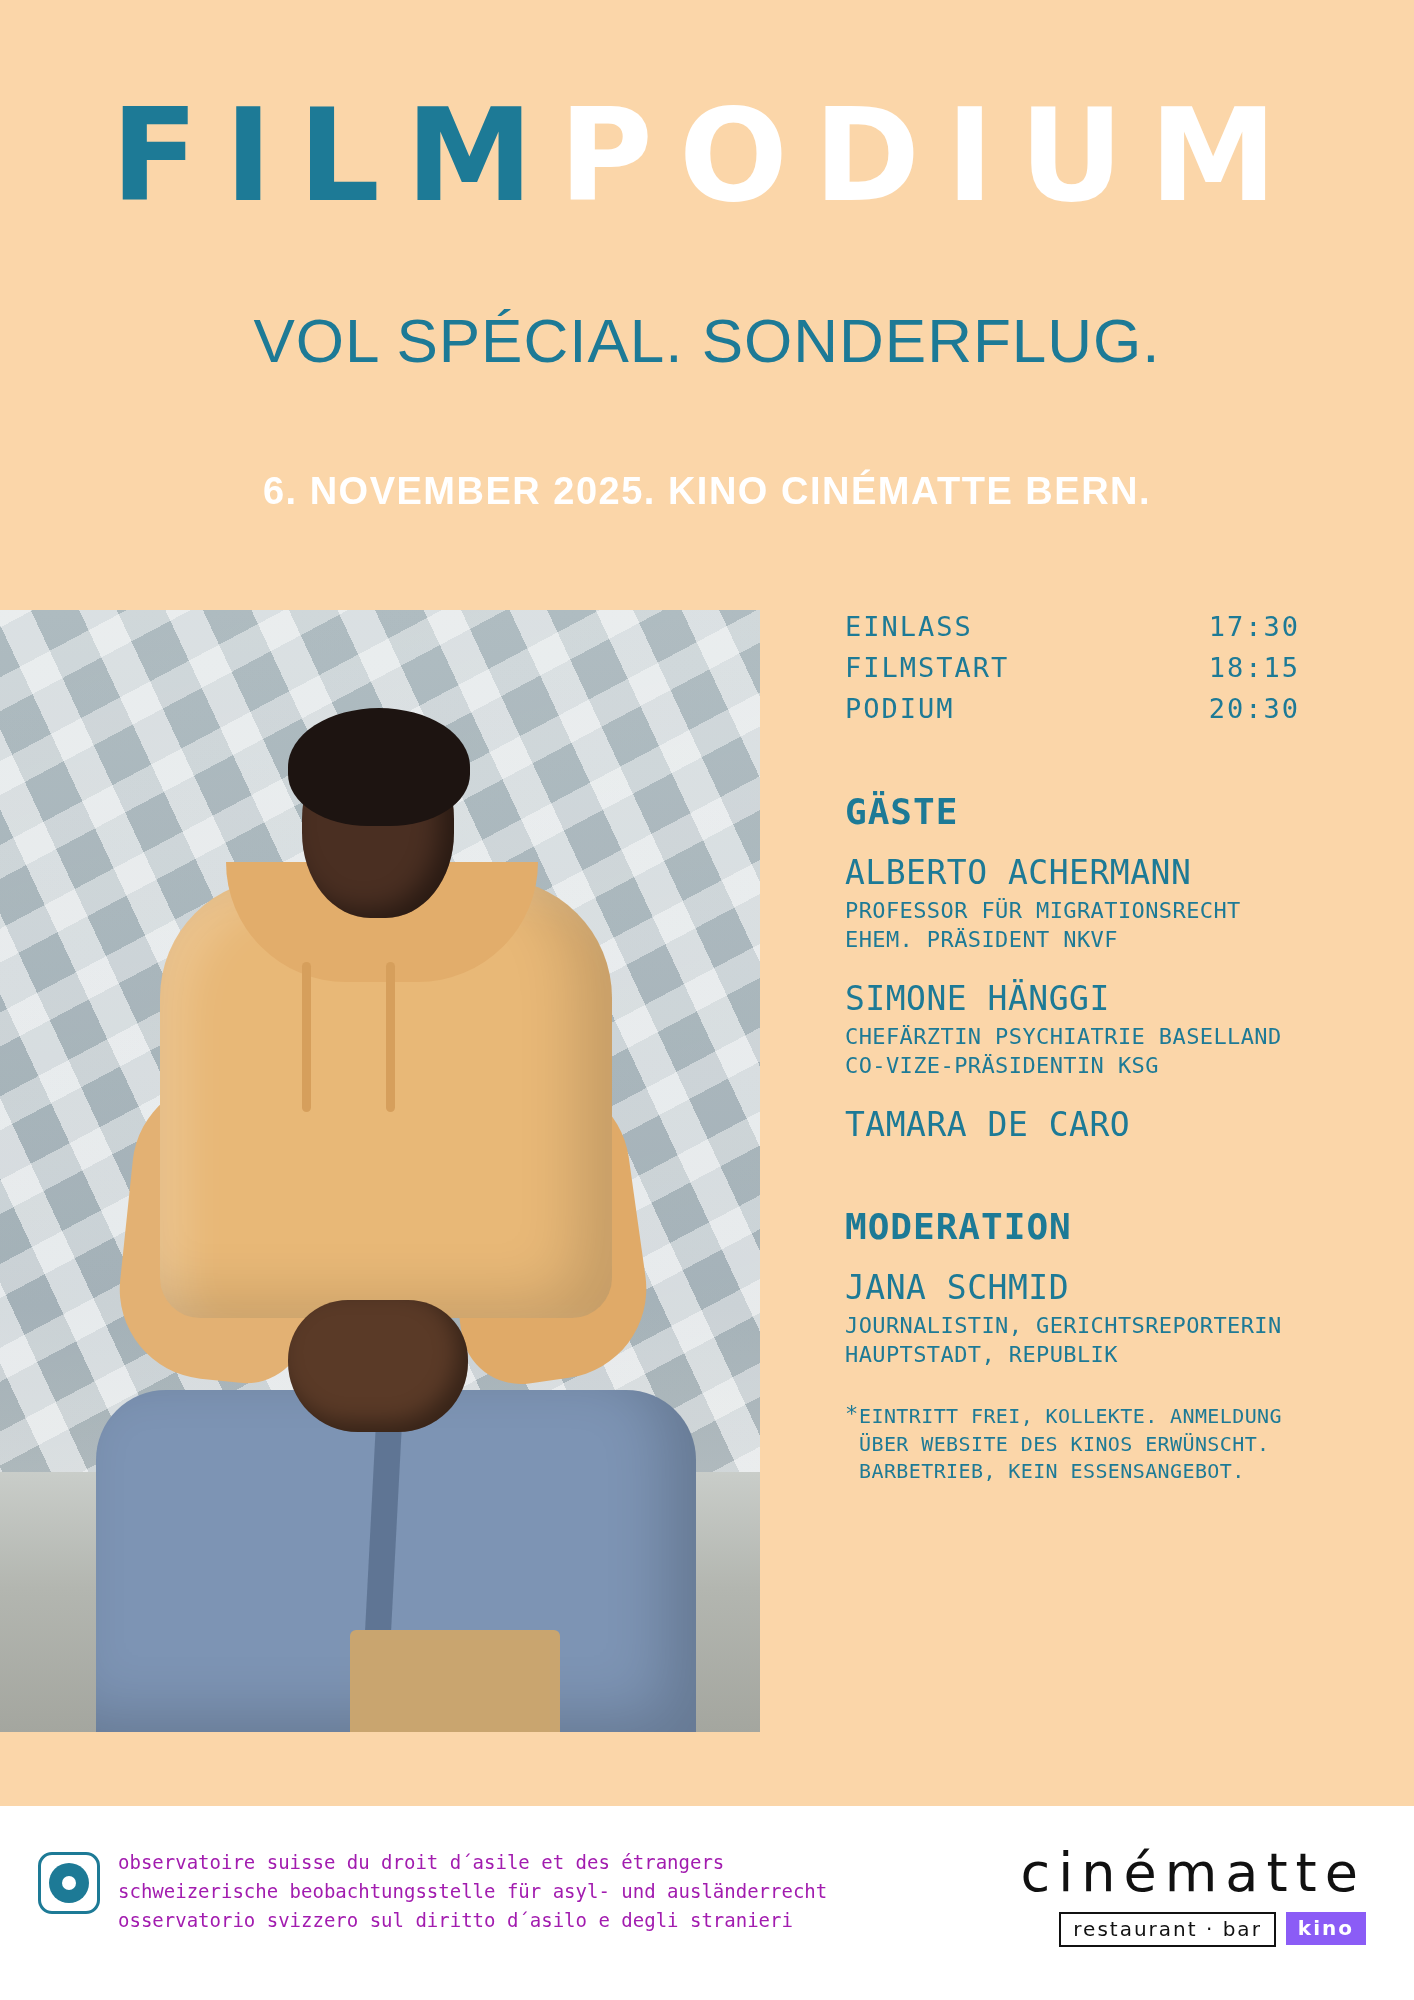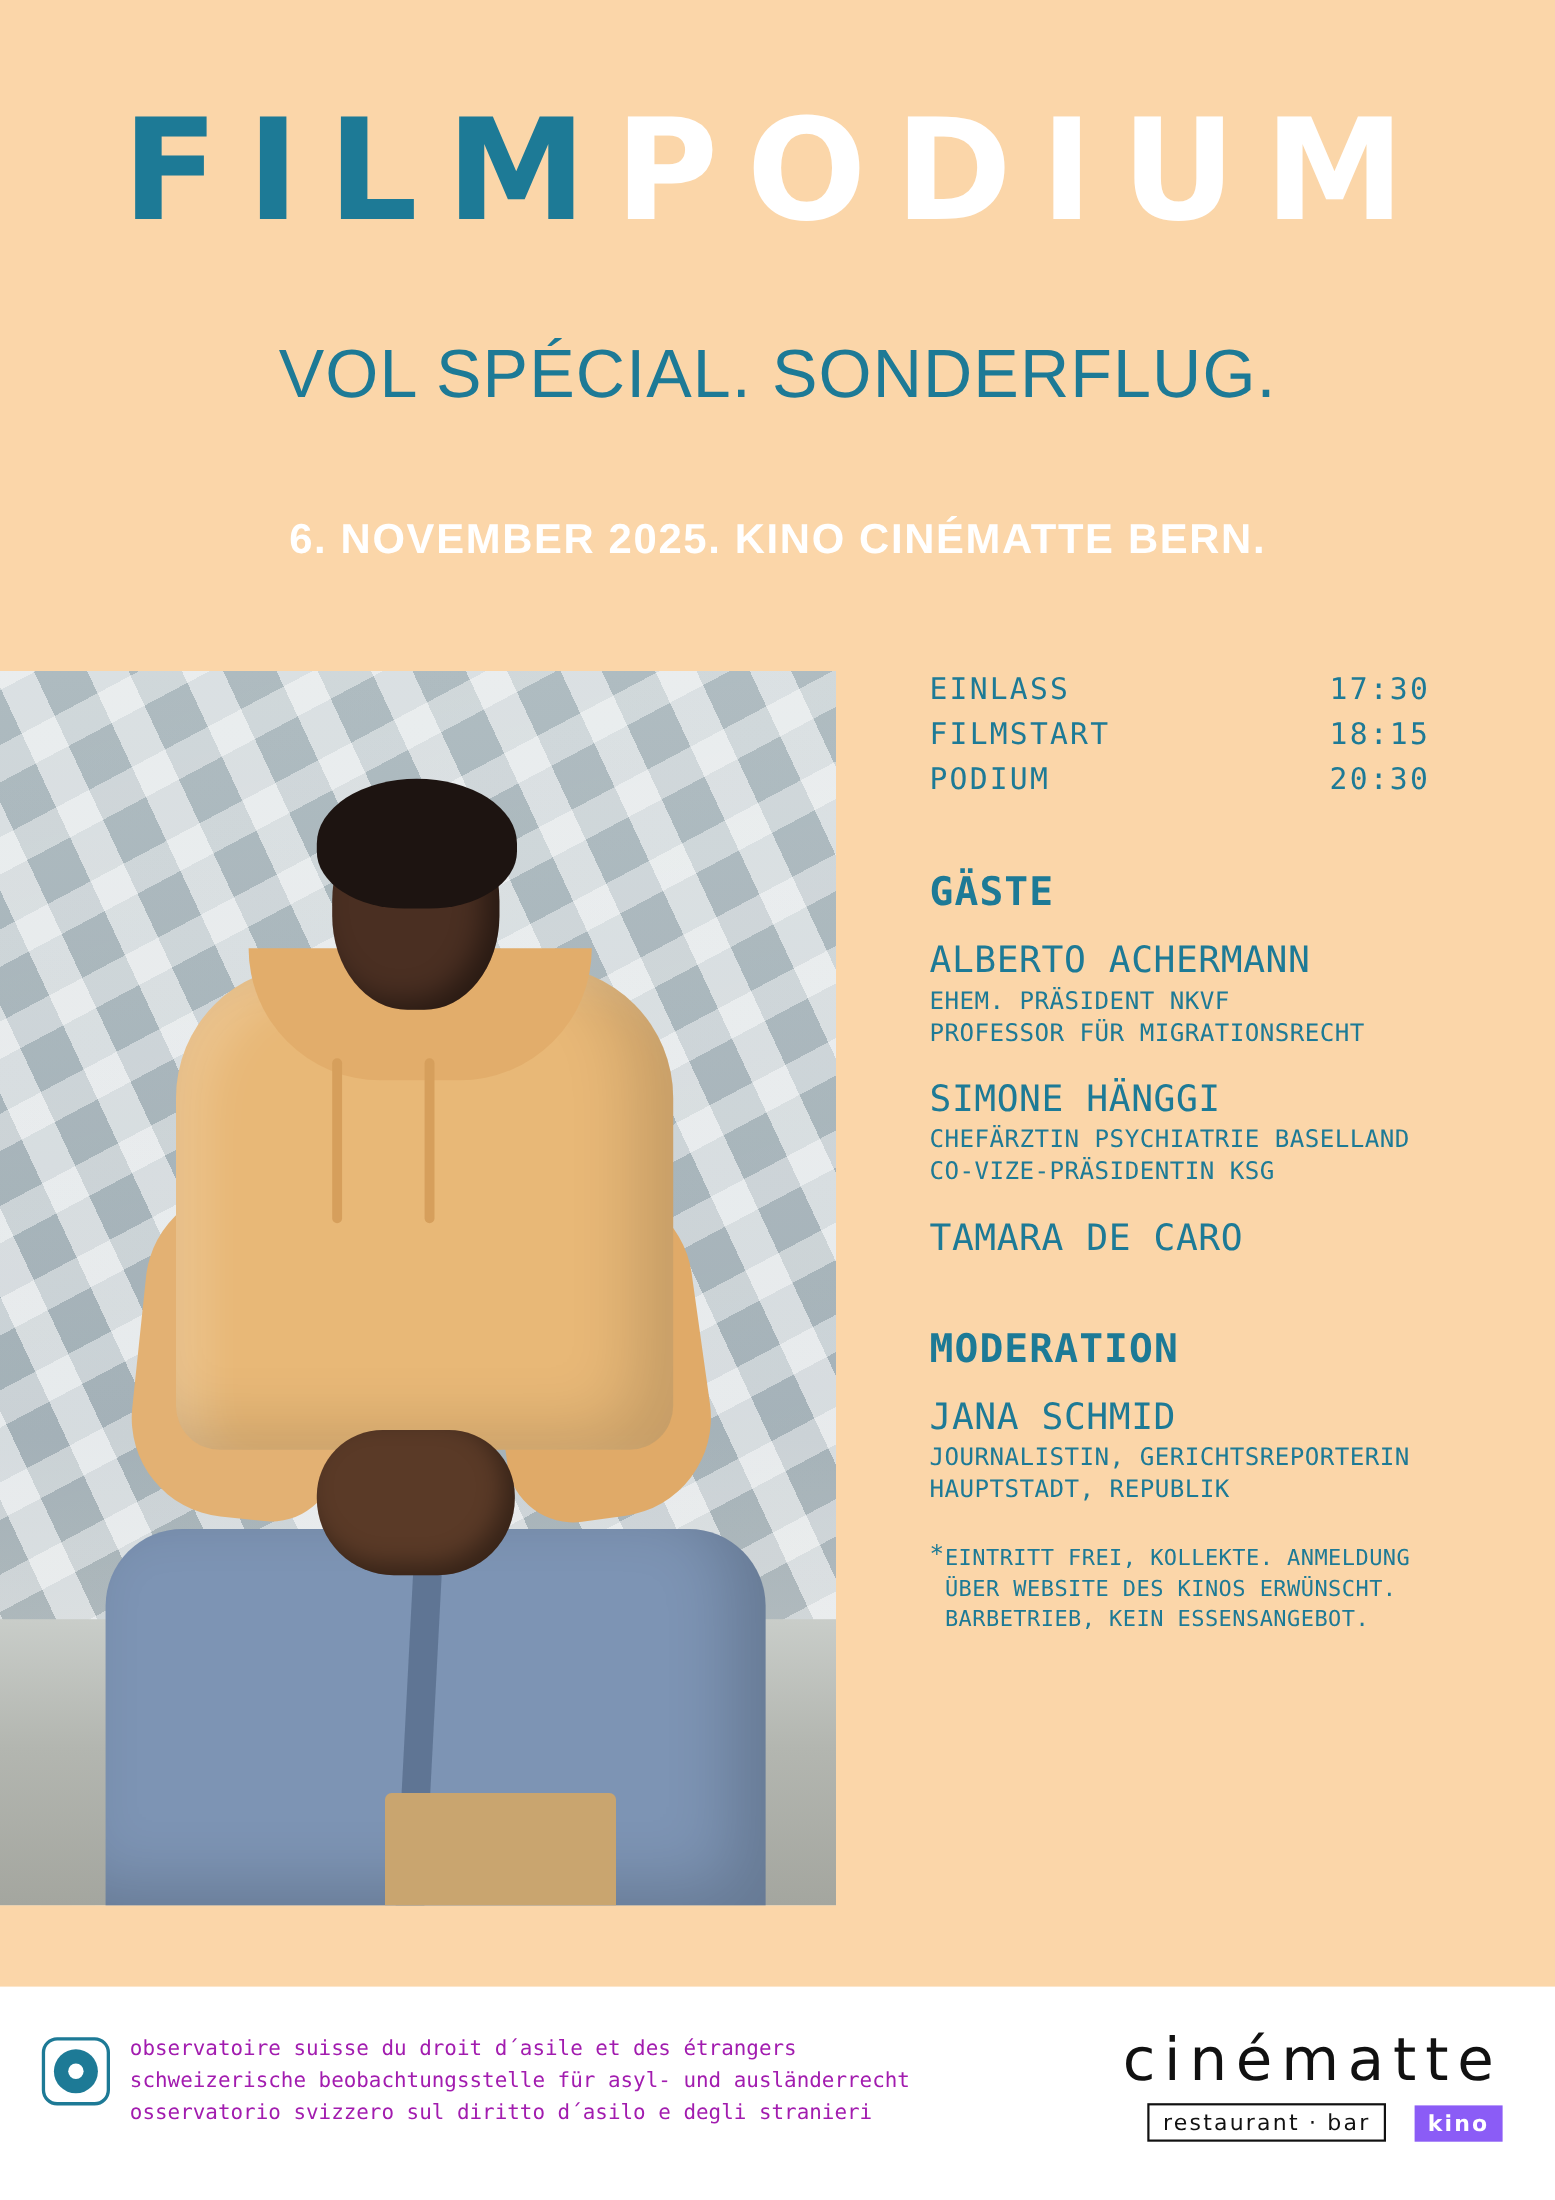--- a/index.html
+++ b/index.html
@@ -301,23 +301,23 @@
   .cinematte-name {
     font-size: 54px;
     letter-spacing: 8px;
     color: #111111;
     font-family: "DejaVu Sans", sans-serif;
     line-height: 1;
   }
   .cinematte-sub {
     margin-top: 12px;
     display: flex;
-    align-items: flex-end;
+    align-items: flex-start;
     justify-content: flex-end;
-    gap: 26px;
+    gap: 10px;
   }
   .cinematte-sub .txt {
     border: 2px solid #111;
     padding: 3px 12px 4px 12px;
     font-size: 20px;
     letter-spacing: 2px;
     color: #111;
     font-family: "DejaVu Sans", sans-serif;
   }
   .cinematte-sub .kino {
@@ -375,22 +375,22 @@
         <span>PODIUM</span>
         <span>20:30</span>
       </div>
     </div>
 
     <div class="section-head">GÄSTE</div>
 
     <div class="guest">
       <div class="guest-name">ALBERTO ACHERMANN</div>
       <div class="guest-role">
+        <div>PROFESSOR FÜR MIGRATIONSRECHT</div>
         <div>EHEM. PRÄSIDENT NKVF</div>
-        <div>PROFESSOR FÜR MIGRATIONSRECHT</div>
       </div>
     </div>
 
     <div class="guest">
       <div class="guest-name">SIMONE HÄNGGI</div>
       <div class="guest-role">
         <div>CHEFÄRZTIN PSYCHIATRIE BASELLAND</div>
         <div>CO-VIZE-PRÄSIDENTIN KSG</div>
       </div>
     </div>

